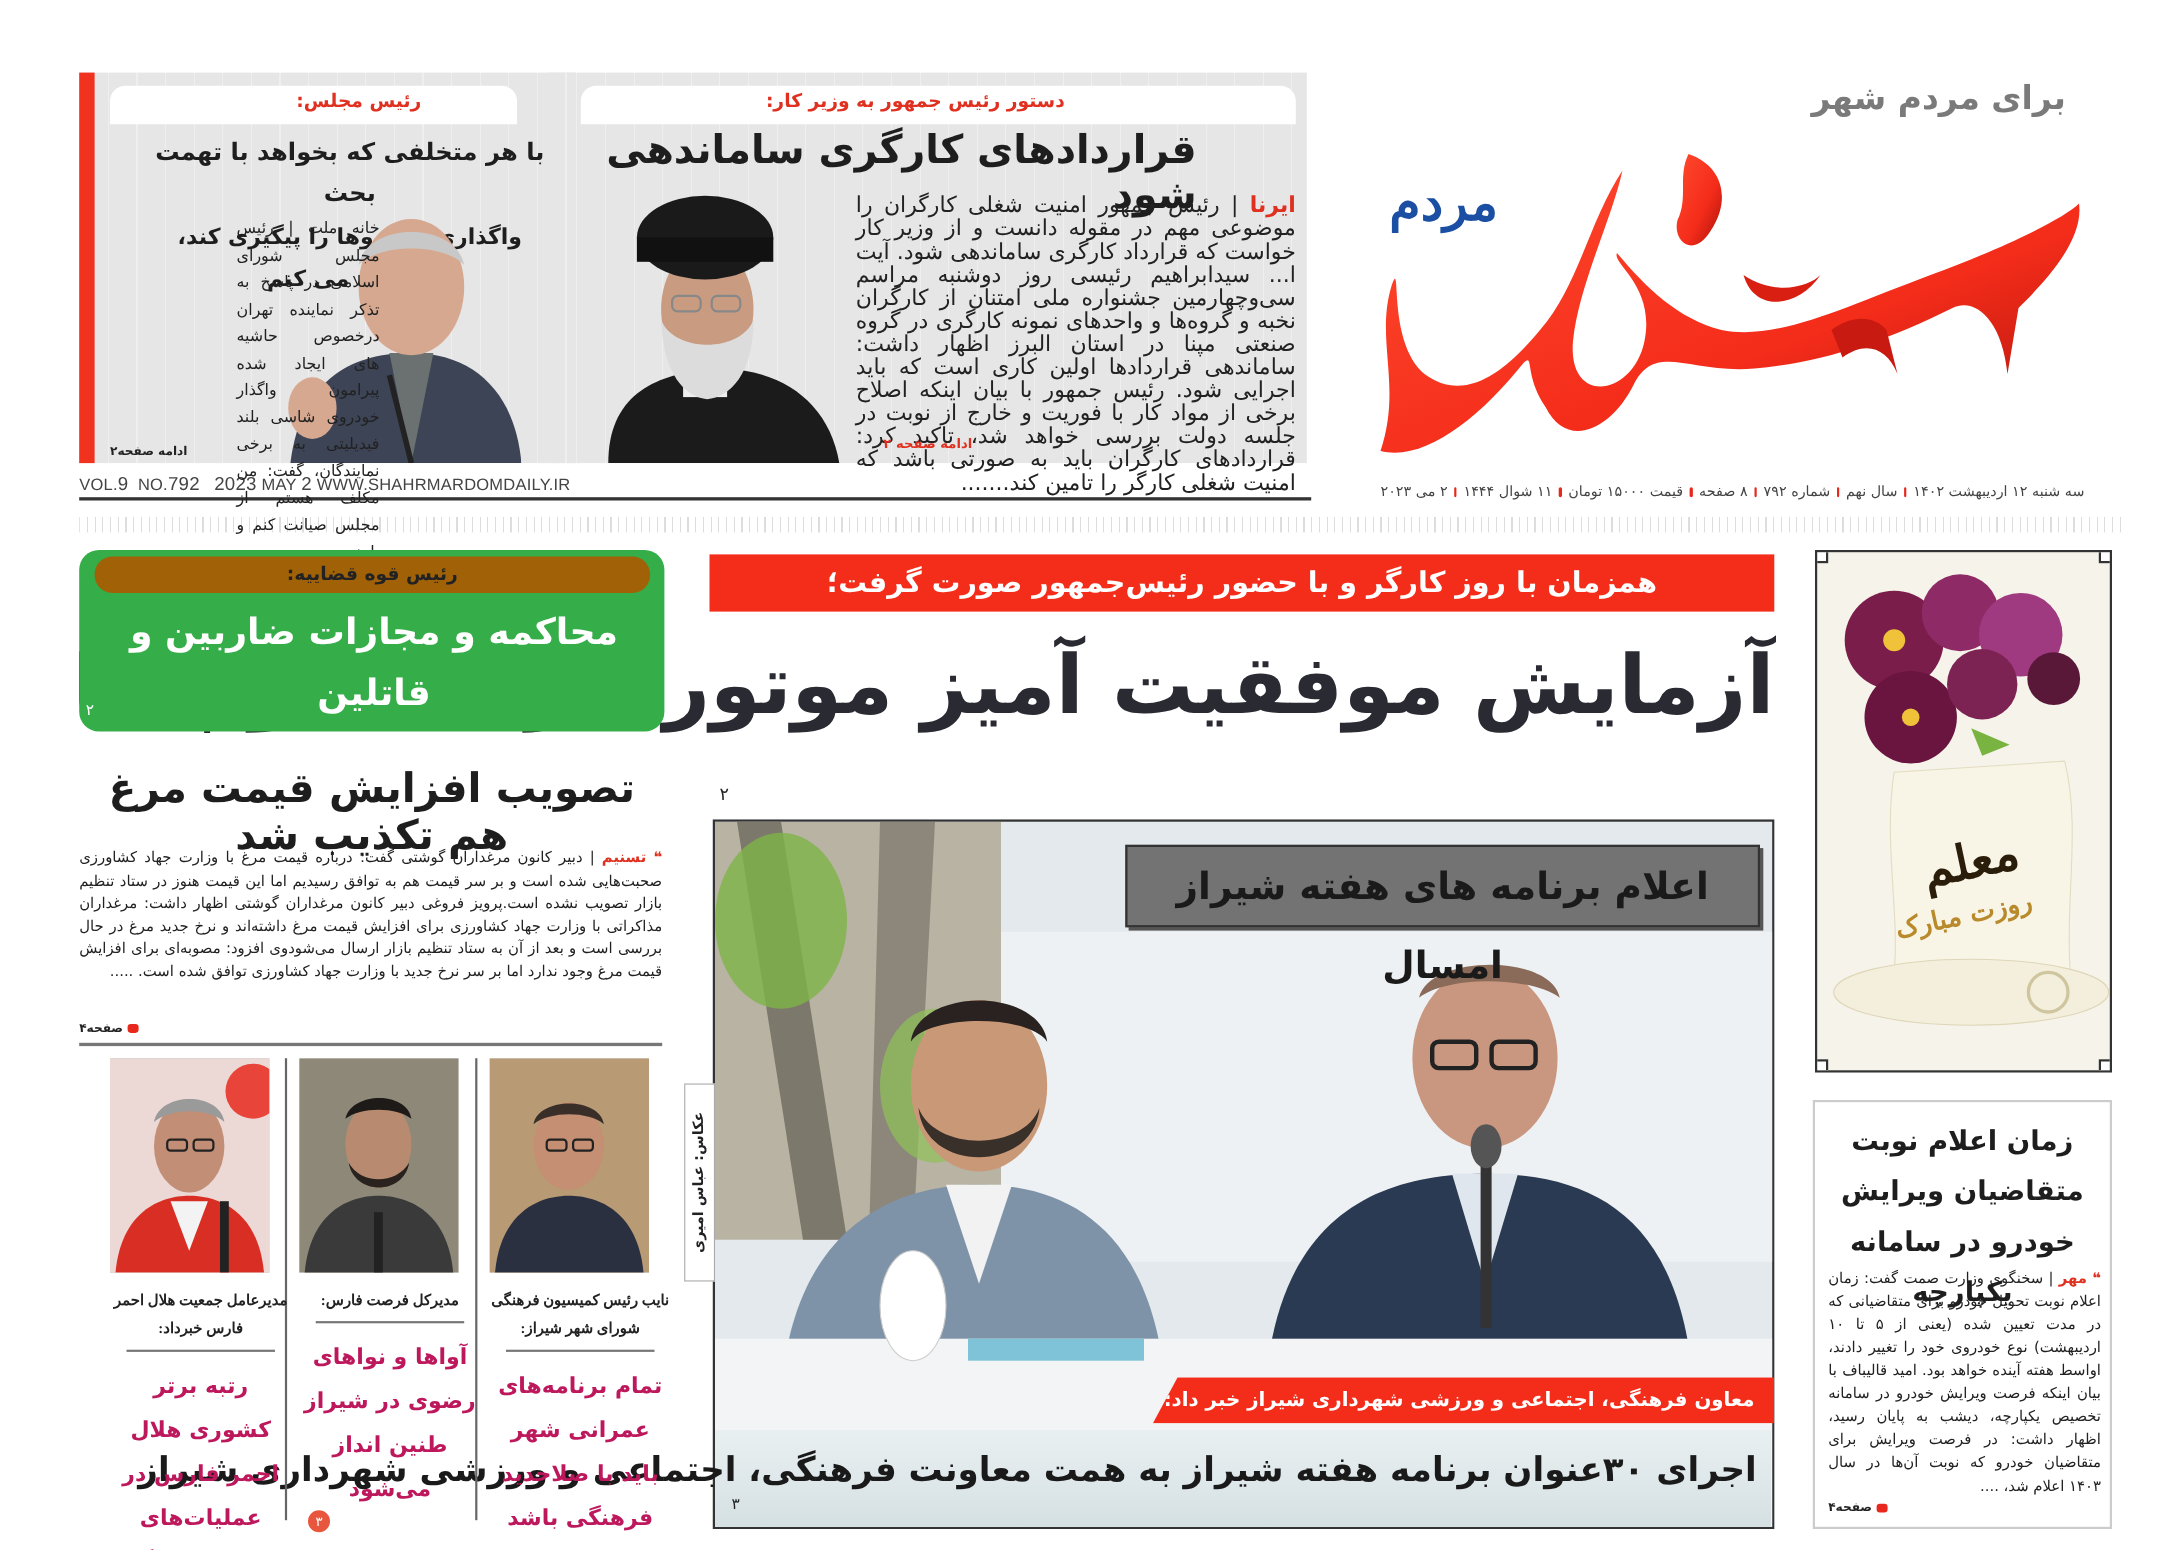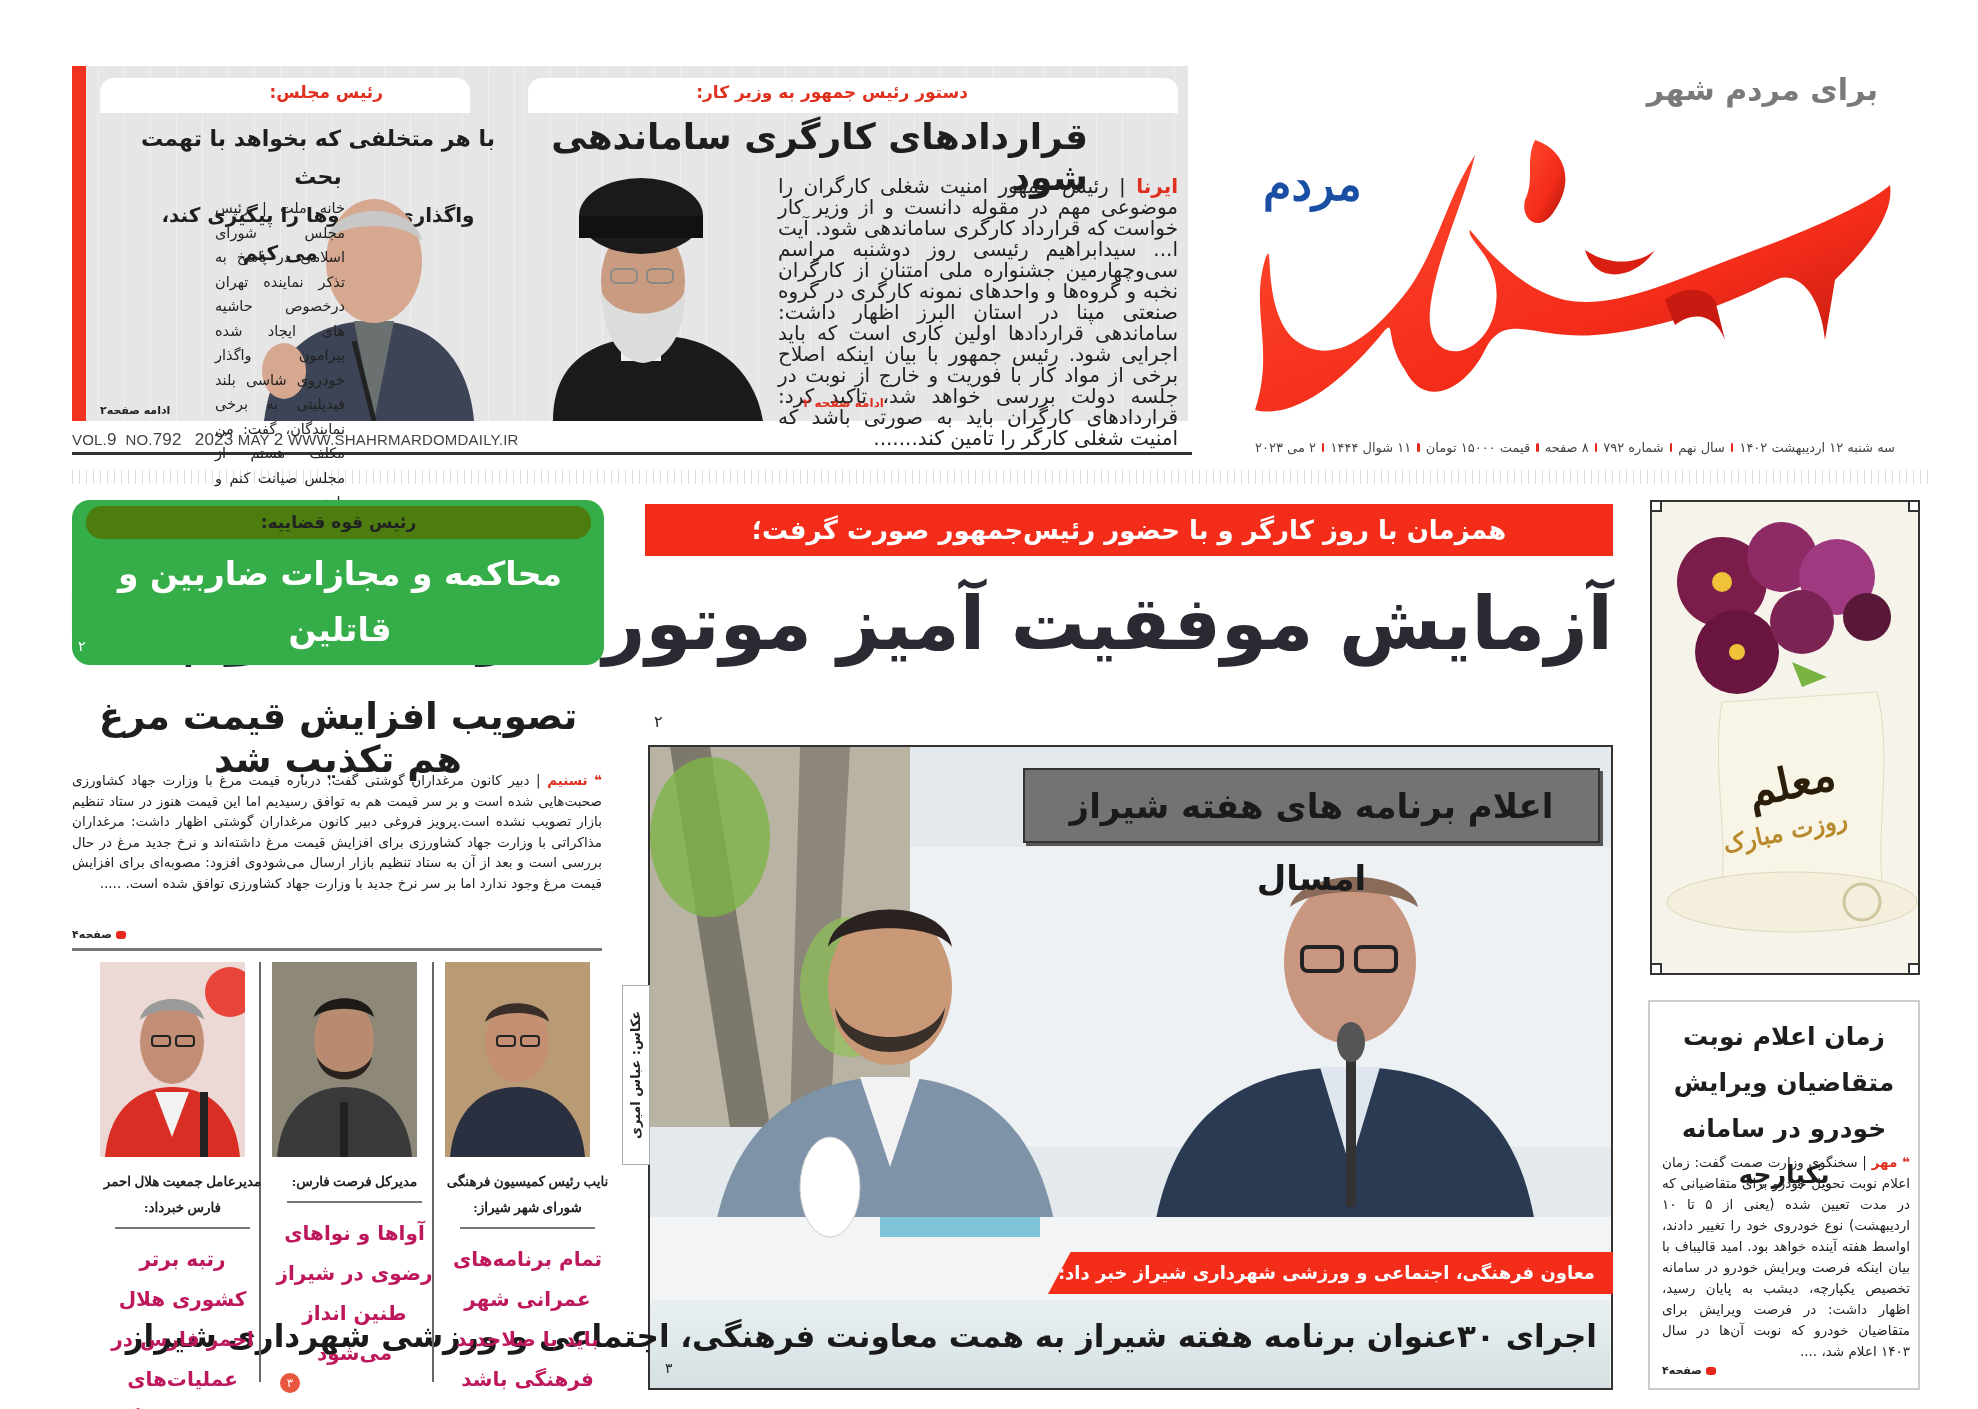--- a/index.html
+++ b/index.html
@@ -50,21 +50,21 @@
   .photo-frame { left: 648px; top: 745px; width: 965px; height: 645px; border: 2px solid #333; overflow: hidden; background: #d9dfe5; }
   .photo-credit { left: 622px; top: 985px; width: 28px; height: 180px; background: #fff; border: 1px solid #aaa; writing-mode: vertical-rl; transform: rotate(180deg); font-size: 13px; font-weight: bold; direction: rtl; text-align: center; line-height: 26px; }
   .yellow-head { left: 1023px; top: 768px; width: 577px; height: 75px; background: #737373; border: 2px solid #333; box-shadow: 3px 3px 0 #555; font-size: 34px; font-weight: 900; color: #1a1a1a; direction: rtl; text-align: center; line-height: 72px; }
   .red-sub { left: 1048px; top: 1252px; width: 565px; height: 42px; background: #f42c1a; clip-path: polygon(4% 0, 100% 0, 100% 100%, 0 100%); color: #fff; font-size: 18px; font-weight: bold; direction: rtl; text-align: right; padding-right: 18px; line-height: 42px; }
   .caption-strip { left: 650px; top: 1300px; width: 960px; height: 88px; background: linear-gradient(180deg, rgba(230,238,240,0.75), rgba(210,222,225,0.9)); }
   .caption-text { left: 672px; top: 1318px; width: 925px; font-size: 31px; font-weight: 900; color: #1a1a1a; direction: rtl; text-align: right; white-space: nowrap; letter-spacing: -1px; }
   .caption-num { left: 665px; top: 1360px; font-size: 14px; }
 
   
   .green-box { left: 72px; top: 500px; width: 532px; height: 165px; background: #35ad49; border-radius: 18px; }
-  .green-pill { left: 86px; top: 506px; width: 505px; height: 33px; background: #4d7c0f; border-radius: 16px; font-size: 17px; font-weight: bold; direction: rtl; text-align: center; line-height: 33px; color: #222; }
+  .green-pill { left: 86px; top: 506px; width: 505px; height: 33px; background: #a16207; border-radius: 16px; font-size: 17px; font-weight: bold; direction: rtl; text-align: center; line-height: 33px; color: #222; }
   .green-h1 { left: 80px; top: 546px; width: 520px; font-size: 33px; font-weight: bold; color: #fff; direction: rtl; text-align: center; line-height: 56px; }
   .green-num { left: 78px; top: 638px; font-size: 14px; color: #fff; }
 
   .chicken-head { left: 72px; top: 695px; width: 532px; font-size: 37px; font-weight: 900; color: #1e1e1e; direction: rtl; text-align: center; letter-spacing: -1px; }
   .chicken-body { left: 72px; top: 770px; width: 530px; font-size: 13.5px; line-height: 20.5px; direction: rtl; text-align: justify; color: #222; }
   .chicken-body .src { color: #e03020; font-weight: bold; }
   .chicken-more { left: 72px; top: 928px; font-size: 11px; font-weight: bold; direction: rtl; }
   .chicken-rule { left: 72px; top: 948px; width: 530px; height: 3px; background: #777; }
 
   .pcol { top: 962px; width: 165px; }

